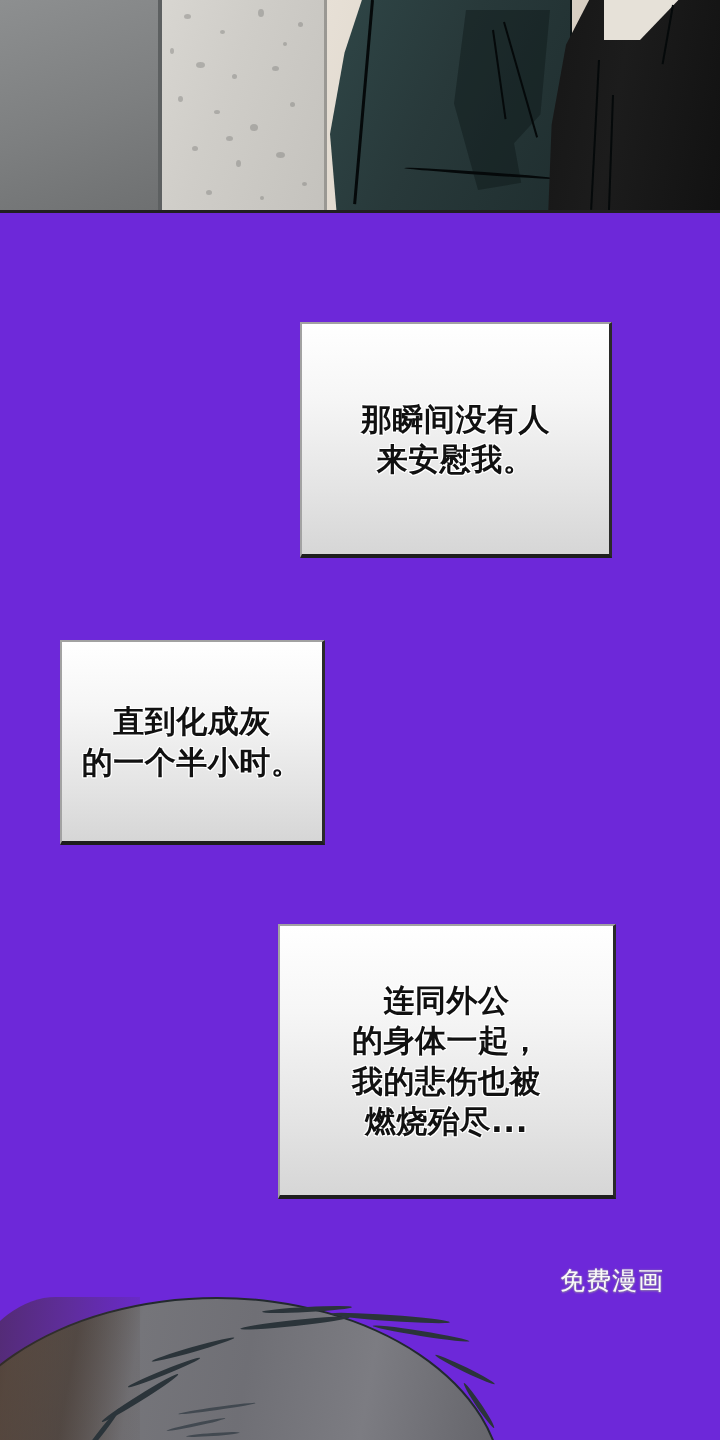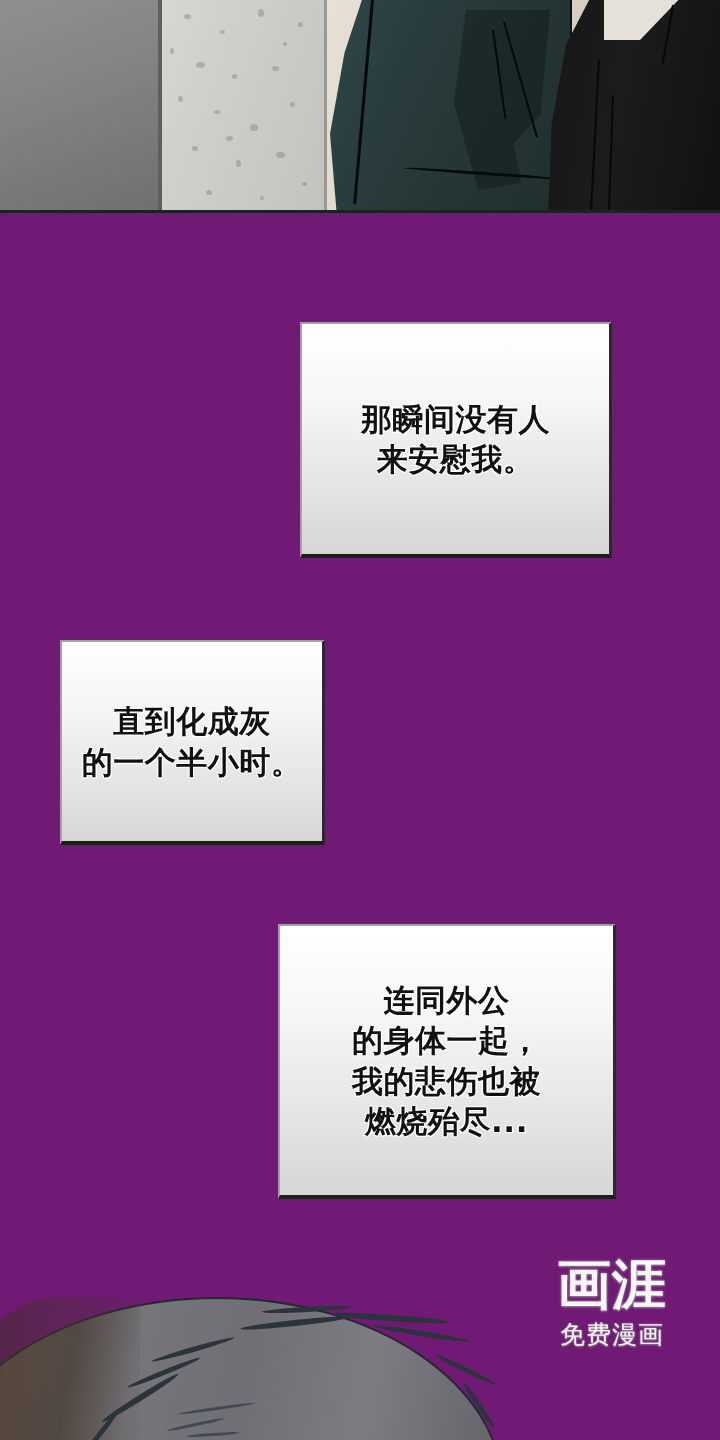--- a/index.html
+++ b/index.html
@@ -7,21 +7,21 @@
     padding: 0;
     background: #ffffff;
   }
   body {
     font-family: "Liberation Sans", "DejaVu Sans", sans-serif;
   }
   #page {
     position: relative;
     width: 720px;
     height: 1440px;
-    background: #701a75;
+    background: #6d28d9;
     overflow: hidden;
     margin: 0 auto;
   }
 
   
   .panel-top {
     position: absolute;
     left: 0; top: 0;
     width: 720px;
     height: 213px;
@@ -285,17 +285,16 @@
     <div class="hair-spike" style="left:452px; top:128px; width:54px; height:5px; transform: rotate(56deg);"></div>
     <div class="hair-spike" style="left:70px; top:155px; width:62px; height:5px; transform: rotate(-52deg);"></div>
 
     <div class="hair-strand" style="left:178px; top:132px; width:78px; height:3px; transform: rotate(-8deg);"></div>
     <div class="hair-strand" style="left:166px; top:148px; width:60px; height:3px; transform: rotate(-12deg);"></div>
     <div class="hair-strand" style="left:186px; top:158px; width:54px; height:3px; transform: rotate(-4deg);"></div>
 
   </div>
 
   <div class="watermark">
-    <div class="wm-main">画涯</div>
     <div class="wm-sub">免费漫画</div>
   </div>
 
 </div>
 
 </body></html>

